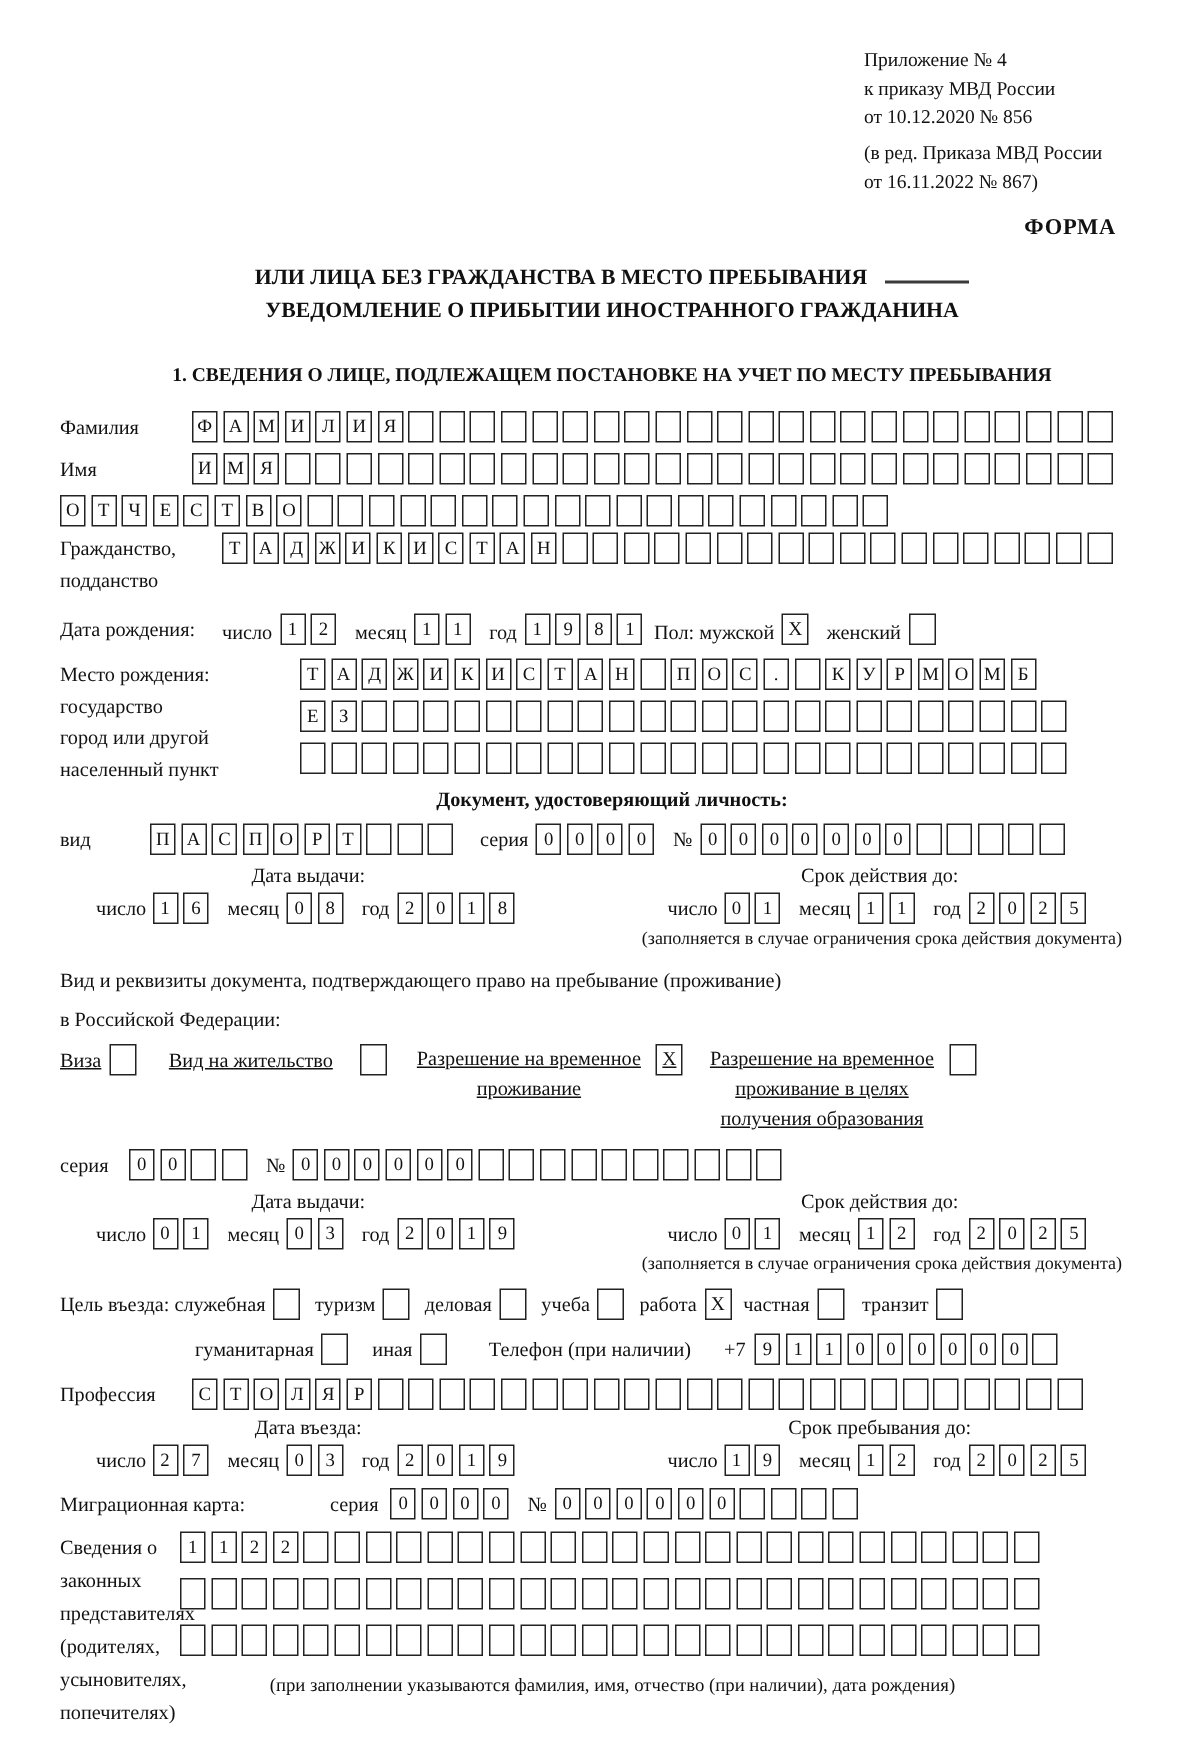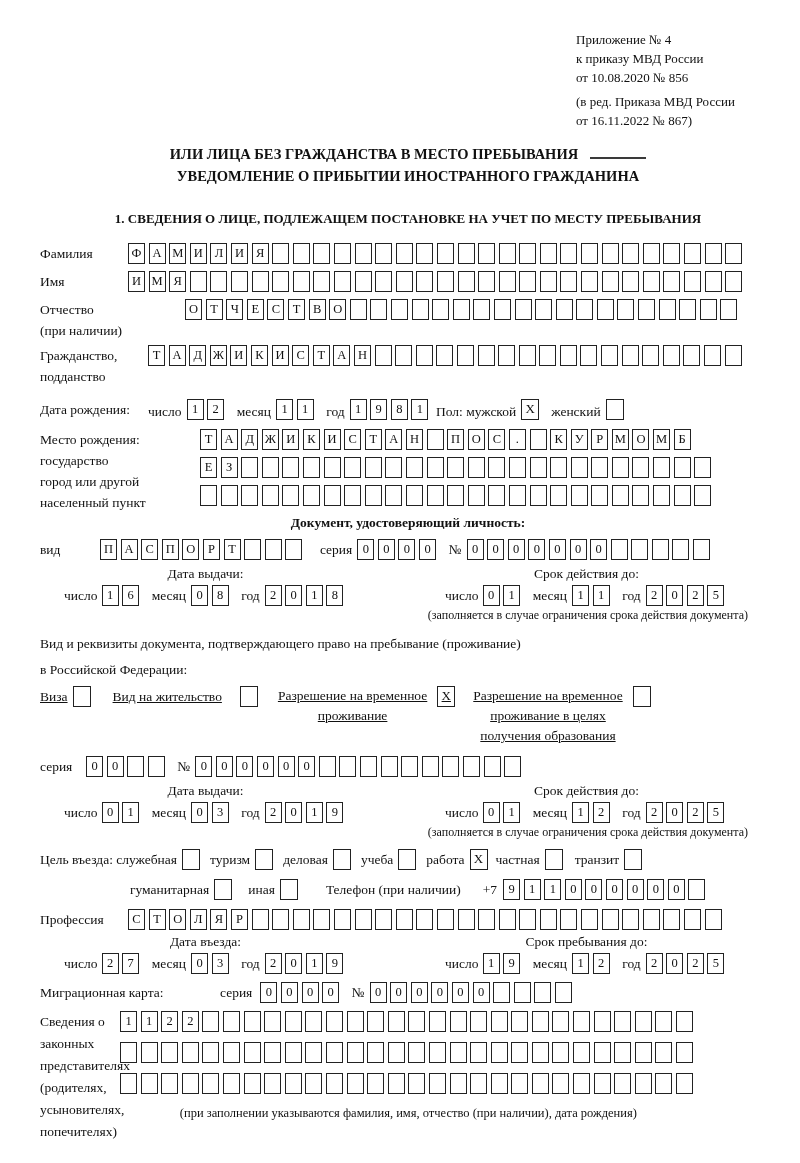--- a/index.html
+++ b/index.html
@@ -44,24 +44,25 @@
   .repnote{font-size:12.5px;margin-top:12px;text-align:center;}
 </style>
 </head>
 <body>
 
 <div class="page">
 
   <div class="appendix">
     <div>Приложение № 4</div>
     <div>к приказу МВД России</div>
-    <div>от 10.08.2020 № 856</div>
+    <div>от 10.12.2020 № 856</div>
     <div class="rev">(в ред. Приказа МВД России</div>
     <div>от 16.11.2022 № 867)</div>
   </div>
+  <div class="forma">ФОРМА</div>
 
   <div class="title">
     <div><span>ИЛИ ЛИЦА БЕЗ ГРАЖДАНСТВА В МЕСТО ПРЕБЫВАНИЯ</span><span class="blank"></span></div>
     <div>УВЕДОМЛЕНИЕ О ПРИБЫТИИ ИНОСТРАННОГО ГРАЖДАНИНА</div>
   </div>
 
   <div class="sec">1. СВЕДЕНИЯ О ЛИЦЕ, ПОДЛЕЖАЩЕМ ПОСТАНОВКЕ НА УЧЕТ ПО МЕСТУ ПРЕБЫВАНИЯ</div>
 
   <div class="row">
     <span class="lbl" style="width:88px">Фамилия</span>
@@ -129,24 +130,20 @@
         <span class="cell"></span>
         <span class="cell"></span>
         <span class="cell"></span>
         <span class="cell"></span>
         <span class="cell"></span>
         <span class="cell"></span>
       </span>
   </div>
 
   <div class="row" style="margin-bottom:4px">
-    <div class="lblcol" style="width:145px">
-      <div>Отчество</div>
-      <div>(при наличии)</div>
-    </div>
     <span class="cells">
         <span class="cell">О</span>
         <span class="cell">Т</span>
         <span class="cell">Ч</span>
         <span class="cell">Е</span>
         <span class="cell">С</span>
         <span class="cell">Т</span>
         <span class="cell">В</span>
         <span class="cell">О</span>
         <span class="cell"></span>

